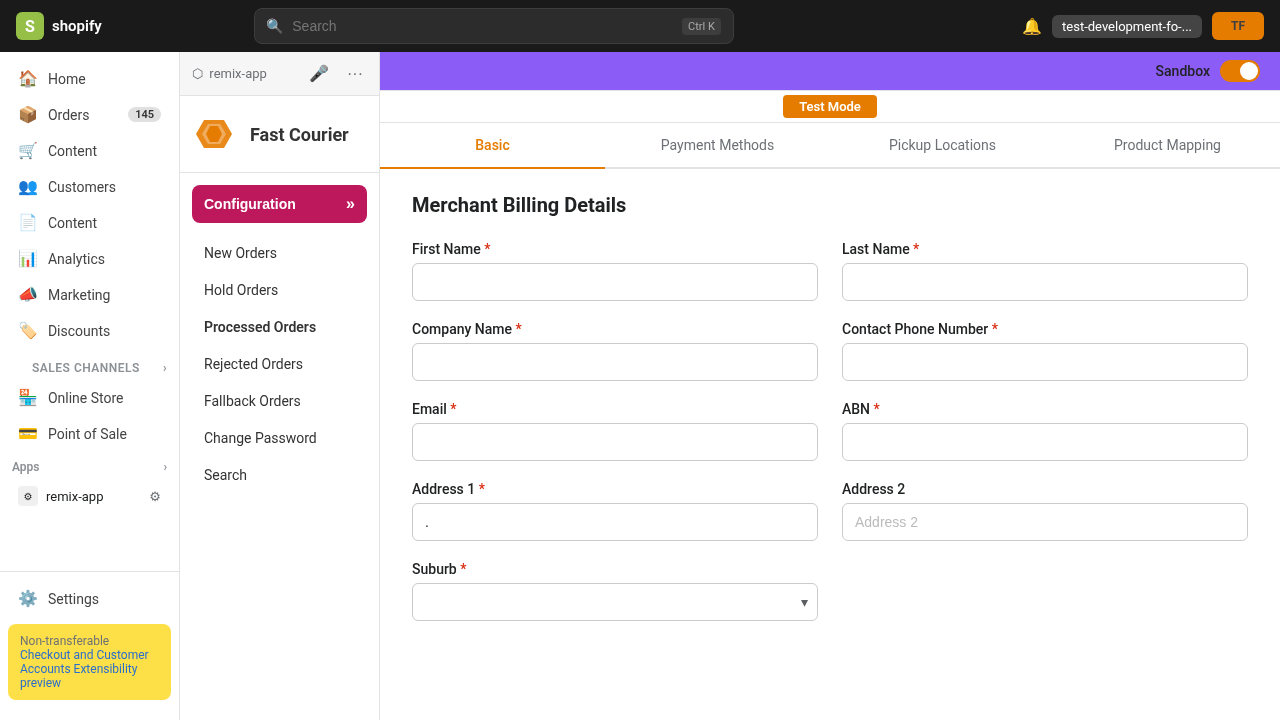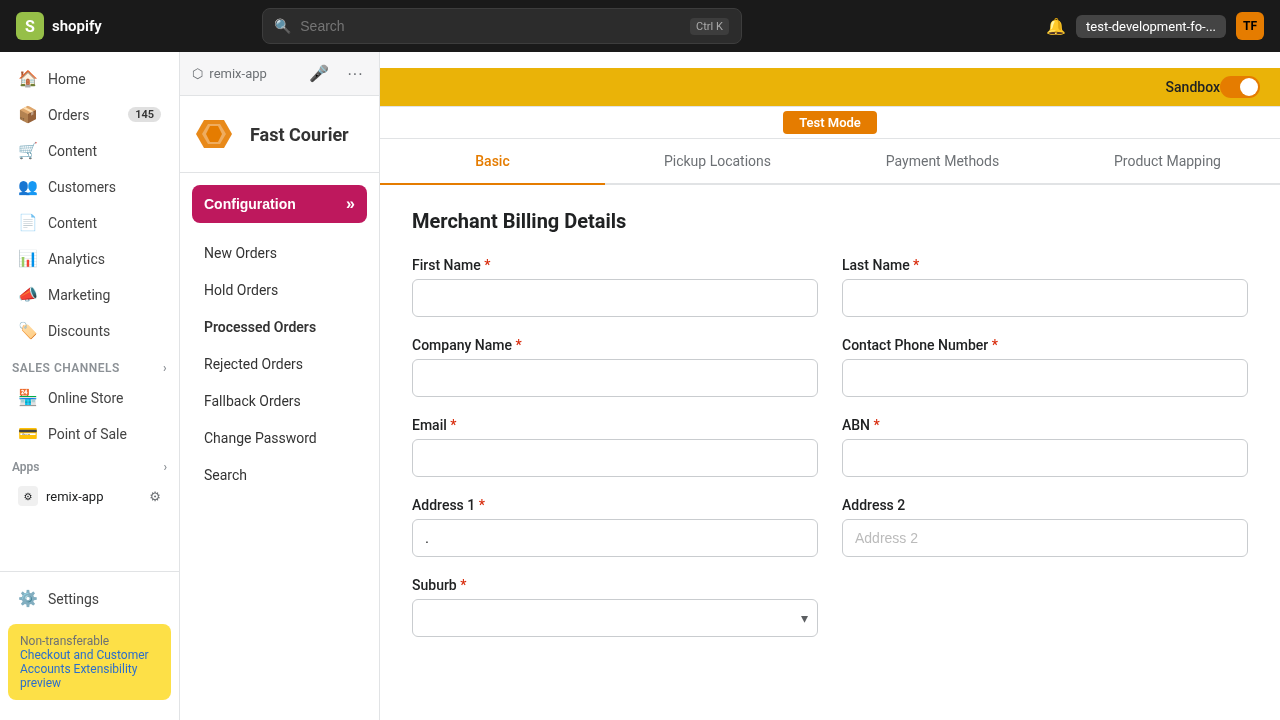--- a/index.html
+++ b/index.html
@@ -8,51 +8,51 @@
     
     .top-nav { background: #1a1a1a; height: 52px; display: flex; align-items: center; padding: 0 16px; gap: 16px; flex-shrink: 0; }
     .shopify-logo { display: flex; align-items: center; gap: 8px; color: #fff; font-size: 15px; font-weight: 600; }
     .shopify-logo-icon { width: 28px; height: 28px; background: #96bf48; border-radius: 6px; display: flex; align-items: center; justify-content: center; color: white; font-size: 16px; font-weight: bold; }
     .search-bar { flex: 1; max-width: 480px; margin: 0 auto; background: #2c2c2c; border-radius: 8px; display: flex; align-items: center; padding: 0 12px; gap: 8px; height: 36px; border: 1px solid #3d3d3d; }
     .search-bar input { background: transparent; border: none; color: #ccc; font-size: 14px; outline: none; flex: 1; }
     .search-shortcut { background: #3d3d3d; color: #aaa; padding: 2px 6px; border-radius: 4px; font-size: 11px; }
     .nav-right { display: flex; align-items: center; gap: 10px; margin-left: auto; }
     .nav-bell { color: #ccc; font-size: 16px; cursor: pointer; }
     .store-name { background: #444; color: #fff; padding: 4px 10px; border-radius: 6px; font-size: 13px; }
-    .avatar { width: 28px; height: 28px; background: #e57c00; border-radius: 6px; display: flex; align-items: center; justify-content: center; color: #000000; font-size: 12px; font-weight: bold; }
+    .avatar { width: 52px; height: 28px; background: #e57c00; border-radius: 6px; display: flex; align-items: center; justify-content: center; color: #404040; font-size: 12px; font-weight: bold; }
 
     
     .main-layout { display: flex; flex: 1; overflow: hidden; }
 
     
     .sidebar { width: 180px; background: #fff; border-right: 1px solid #e1e3e5; display: flex; flex-direction: column; overflow-y: auto; flex-shrink: 0; }
     .sidebar-nav { flex: 1; padding: 8px 0; }
     .sidebar-item { display: flex; align-items: center; justify-content: space-between; padding: 8px 12px; cursor: pointer; border-radius: 6px; margin: 1px 6px; color: #444; font-size: 14px; }
     .sidebar-item-left { display: flex; align-items: center; gap: 10px; }
     .sidebar-icon { font-size: 16px; color: #5c5f62; }
     .sidebar-badge { background: #e0e0e0; color: #333; border-radius: 10px; padding: 1px 7px; font-size: 11px; font-weight: 600; }
-    .sidebar-section { padding: 12px 12px 4px; font-size: 12px; color: #8c9196; font-weight: 600; text-transform: uppercase; letter-spacing: 0.5px; display: flex; align-items: center; justify-content: space-between; }
+    .sidebar-section { padding: 12px 12px 4px; font-size: 12px; color: #8c9196; font-weight: 600; text-transform: uppercase; letter-spacing: 0.5px; display: flex; align-items: center; justify-content: space-between; margin-left: 20px; }
     .sidebar-bottom { padding: 8px 0 12px; border-top: 1px solid #e1e3e5; }
     .apps-section-label { padding: 8px 12px 4px; font-size: 12px; color: #8c9196; font-weight: 600; display: flex; align-items: center; justify-content: space-between; }
     .app-item { display: flex; align-items: center; gap: 8px; padding: 7px 12px; cursor: pointer; margin: 1px 6px; border-radius: 6px; font-size: 13px; }
     .app-icon { width: 20px; height: 20px; background: #f0f0f0; border-radius: 4px; display: flex; align-items: center; justify-content: center; font-size: 10px; }
     .non-transferable { margin: 8px; background: #fde047; border-radius: 8px; padding: 10px 12px; font-size: 12px; color: #6d7175; }
     .non-transferable a { color: #2c6ecb; text-decoration: none; }
 
     
     .breadcrumb-bar { background: #f6f6f7; border-bottom: 1px solid #e1e3e5; padding: 10px 20px; display: flex; align-items: center; justify-content: space-between; flex-shrink: 0; }
     .breadcrumb { display: flex; align-items: center; gap: 6px; font-size: 13px; color: #6d7175; }
     .breadcrumb-right { display: flex; align-items: center; gap: 10px; }
     .breadcrumb-btn { background: none; border: none; cursor: pointer; color: #6d7175; font-size: 16px; padding: 4px; }
 
     
     .content-area { flex: 1; display: flex; overflow: hidden; }
 
     
-    .sandbox-bar { background: #eab308; border-bottom: 1px solid #e1e3e5; padding: 8px 20px; display: flex; justify-content: flex-end; align-items: center; flex-shrink: 0; margin-top: 16px; }
+    .sandbox-bar { background: #8b5cf6; border-bottom: 1px solid #e1e3e5; padding: 8px 20px; display: flex; justify-content: flex-end; align-items: center; gap: 10px; flex-shrink: 0; }
     .sandbox-label { font-size: 14px; font-weight: 500; }
     .toggle { width: 40px; height: 22px; background: #e57c00; border-radius: 11px; position: relative; cursor: pointer; }
     .toggle-knob { width: 18px; height: 18px; background: #fff; border-radius: 50%; position: absolute; top: 2px; right: 2px; }
 
     
     .app-sidebar { width: 200px; background: #fff; border-right: 1px solid #e1e3e5; flex-shrink: 0; overflow-y: auto; }
     .app-logo { padding: 20px 16px; display: flex; align-items: center; gap: 18px; border-bottom: 1px solid #e1e3e5; }
     .app-logo-text { font-size: 18px; font-weight: 700; color: #333; }
     .config-btn { margin: 12px; background: #be185d; color: #fff; border: none; border-radius: 8px; padding: 10px 12px; font-size: 14px; font-weight: 600; cursor: pointer; display: flex; align-items: center; justify-content: space-between; width: calc(100% - 24px); }
     .config-arrow { font-size: 16px; }
@@ -265,24 +265,24 @@
 
       <div class="test-mode-bar">
         <div class="test-mode-badge">Test Mode</div>
       </div>
 
       <div class="tabs">
         <div class="tab active">
           <span>Basic</span>
         </div>
         <div class="tab">
+          <span>Payment Methods</span>
+        </div>
+        <div class="tab">
           <span>Pickup Locations</span>
-        </div>
-        <div class="tab">
-          <span>Payment Methods</span>
         </div>
         <div class="tab">
           <span>Product Mapping</span>
         </div>
       </div>
 
       <div class="form-area">
         <h2 class="form-title">Merchant Billing Details</h2>
         <div class="form-grid">
 

